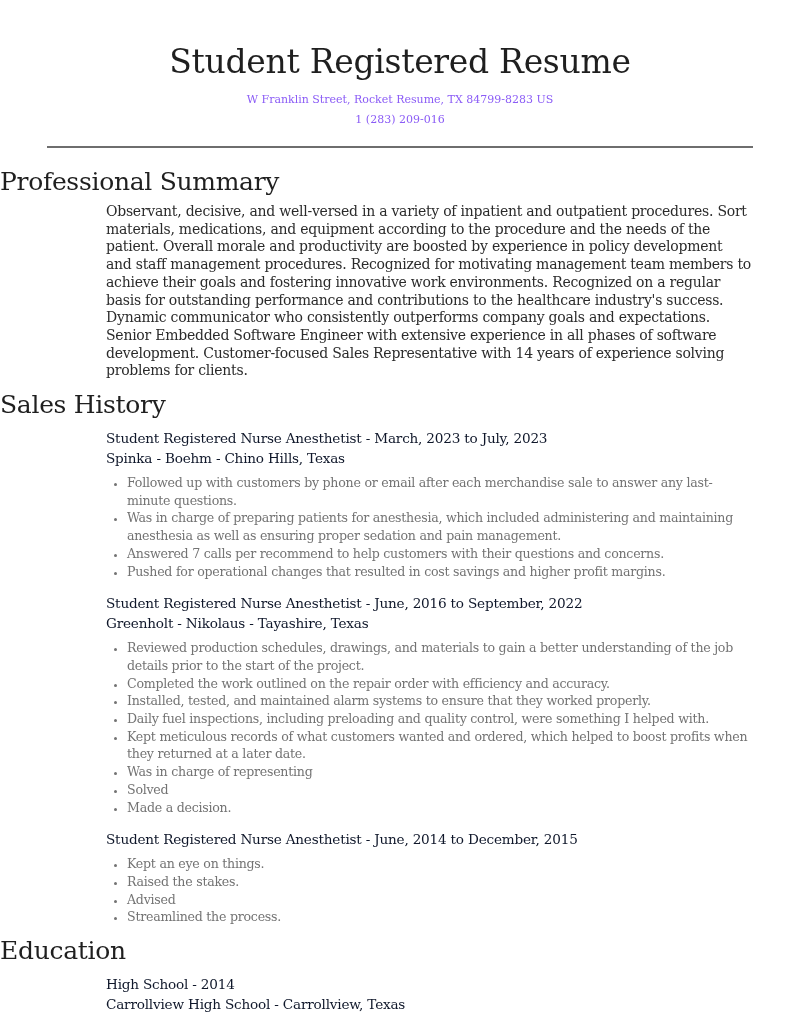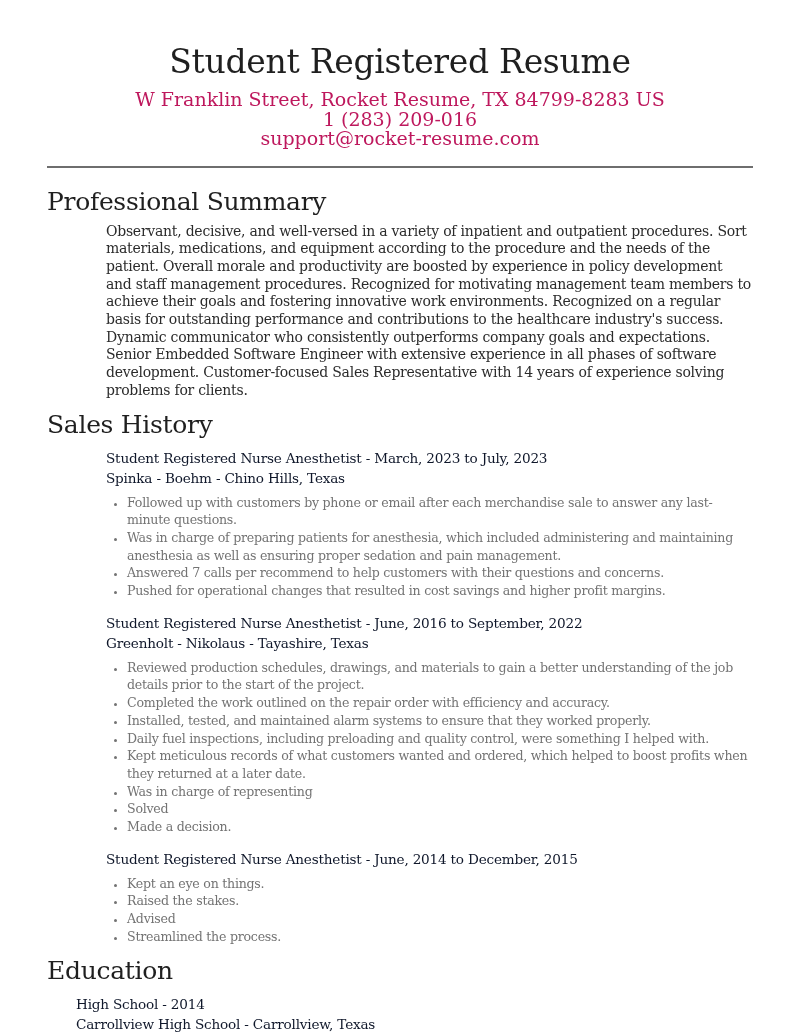--- a/index.html
+++ b/index.html
@@ -7,54 +7,53 @@
       width: 800px; height: 1035px; overflow: hidden;
       font-family: "DejaVu Serif", "Liberation Serif", serif;
       color: #222222;
     }
     .page { position: relative; width: 800px; }
     .header { text-align: center; padding-top: 40px; }
     .name {
       font-size: 33px; line-height: 44px; margin: 0; font-weight: normal; color: #1f1f1f;
       letter-spacing: -0.3px;
     }
-    .contact { font-size: 19px; line-height: 19.5px; color: #be185d; margin-top: 6px; }
+    .contact { font-size: 11px; line-height: 19.5px; color: #8b5cf6; margin-top: 6px; }
     .divider { margin: 17px 47px 0 47px; border: 0; border-top: 2px solid #6e6e6e; height: 0; }
     .section-title {
       font-size: 25px; line-height: 30px; font-weight: normal; margin: 0;
-      padding-left: 47px; color: #1f1f1f; letter-spacing: -0.3px;
+      color: #1f1f1f; letter-spacing: -0.3px;
     }
     .summary-title { margin-top: 19px; }
     .summary {
       margin: 6px 48px 0 106px; font-size: 14px; line-height: 17.7px; color: #2b2b2b;
       letter-spacing: -0.25px;
     }
     .work-title { margin-top: 10px; }
     .job { margin-left: 106px; margin-right: 48px; }
     .job-line { font-size: 13.6px; line-height: 20px; color: #0f172a; letter-spacing: -0.2px; }
     .job-head { margin-top: 8px; }
     .job ul { margin: 6px 0 0 0; padding-left: 21px; }
     .job li {
       font-size: 12.6px; line-height: 17.7px; color: #737373; letter-spacing: -0.25px;
     }
     .job li::marker { font-size: 11px; }
     .job + .job .job-head { margin-top: 13px; }
     .edu-title { margin-top: 10px; }
-    .edu { margin-left: 76px; }
+    .edu { margin-left: 106px; }
   </style>
 </head>
 <body>
 
 <div class="page">
   <div class="header">
     <h1 class="name">Student Registered Resume</h1>
     <div class="contact">
       <div>W Franklin Street, Rocket Resume, TX 84799-8283 US</div>
       <div>1 (283) 209-016</div>
-      <div>support@rocket-resume.com</div>
     </div>
   </div>
   <hr class="divider">
 
   <section>
     <h2 class="section-title summary-title">Professional Summary</h2>
     <p class="summary">Observant, decisive, and well-versed in a variety of inpatient and outpatient procedures. Sort materials, medications, and equipment according to the procedure and the needs of the patient. Overall morale and productivity are boosted by experience in policy development and staff management procedures. Recognized for motivating management team members to achieve their goals and fostering innovative work environments. Recognized on a regular basis for outstanding performance and contributions to the healthcare industry's success. Dynamic communicator who consistently outperforms company goals and expectations. Senior Embedded Software Engineer with extensive experience in all phases of software development. Customer-focused Sales Representative with 14 years of experience solving problems for clients.</p>
   </section>
 
   <section>

